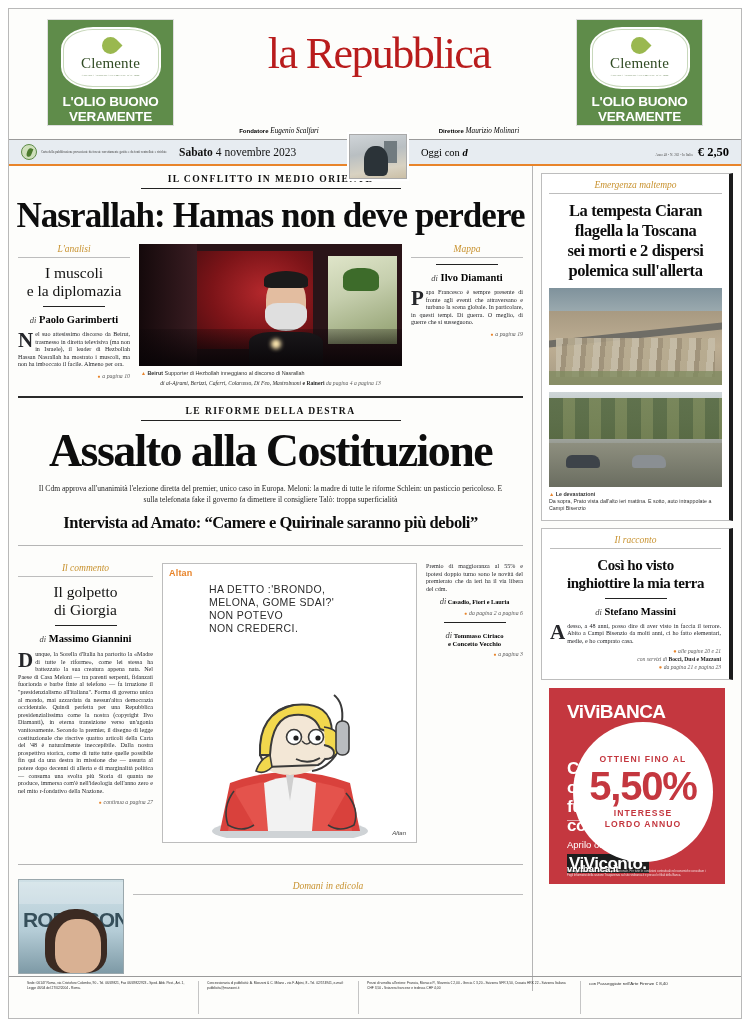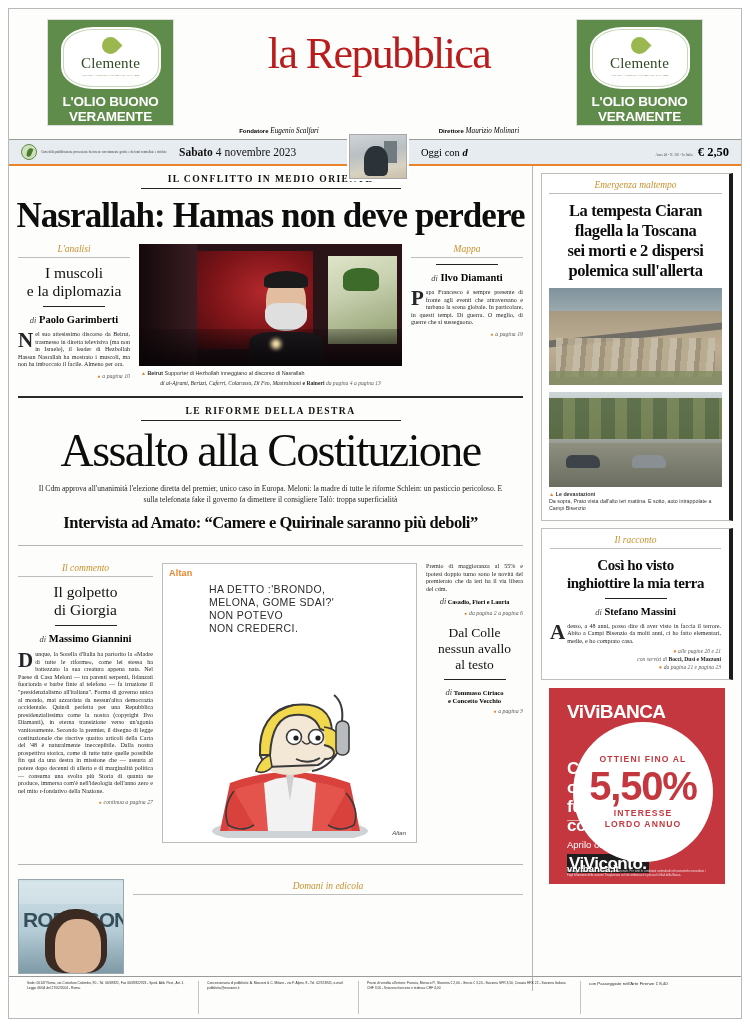--- a/index.html
+++ b/index.html
@@ -164,21 +164,21 @@
     font-family: "Liberation Serif", serif;
     font-weight: bold;
     font-size: 35px; line-height: 40px;
     letter-spacing: -0.9px;
     color: #0d0d0d;
     padding: 7px 6px 0;
   }
   .head-xxl {
     text-align: center;
     font-family: "Liberation Serif", serif;
-    font-weight: normal;
+    font-weight: bold;
     font-size: 46px; line-height: 52px;
     letter-spacing: -1.6px;
     color: #0d0d0d;
     padding: 4px 6px 0;
   }
 
   
   .trio { display: flex; padding: 8px 9px 0; gap: 9px; }
   .trio .c { width: 112px; }
   .trio .mid { flex: 1; }
@@ -748,23 +748,20 @@
           </div>
         </div>
 
         <div class="c-right">
           <div class="bodytext">Premio di maggioranza al 55% e ipotesi doppio turno sono le novità del premierato che da ieri ha il via libera del cdm.</div>
           <div class="byline" style="font-size:6.2px;margin-top:3px">
             <span class="di">di</span>
             <b>Casadio, Fiori e Lauria</b>
           </div>
           <div class="cont">da pagina 2 a pagina 6</div>
-          <div class="mini-head" style="white-space:pre-line;margin-top:9px">Dal Colle
-nessun avallo
-al testo</div>
           <div class="byline-rule"></div>
           <div class="byline" style="font-size:6.6px">
             <span class="di">di</span>
             <b>Tommaso Ciriaco</b><br>
             <b>e Concetto Vecchio</b>
           </div>
           <div class="cont">a pagina 3</div>
         </div>
       </div>
 

